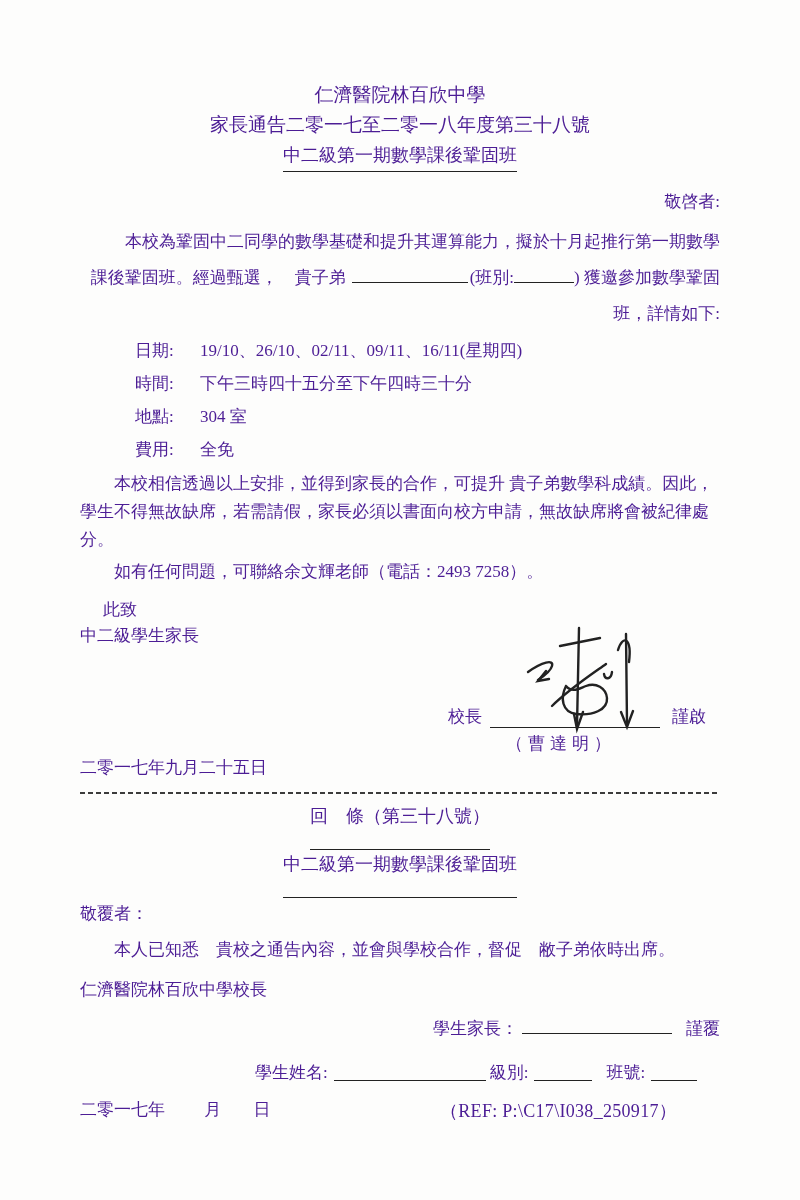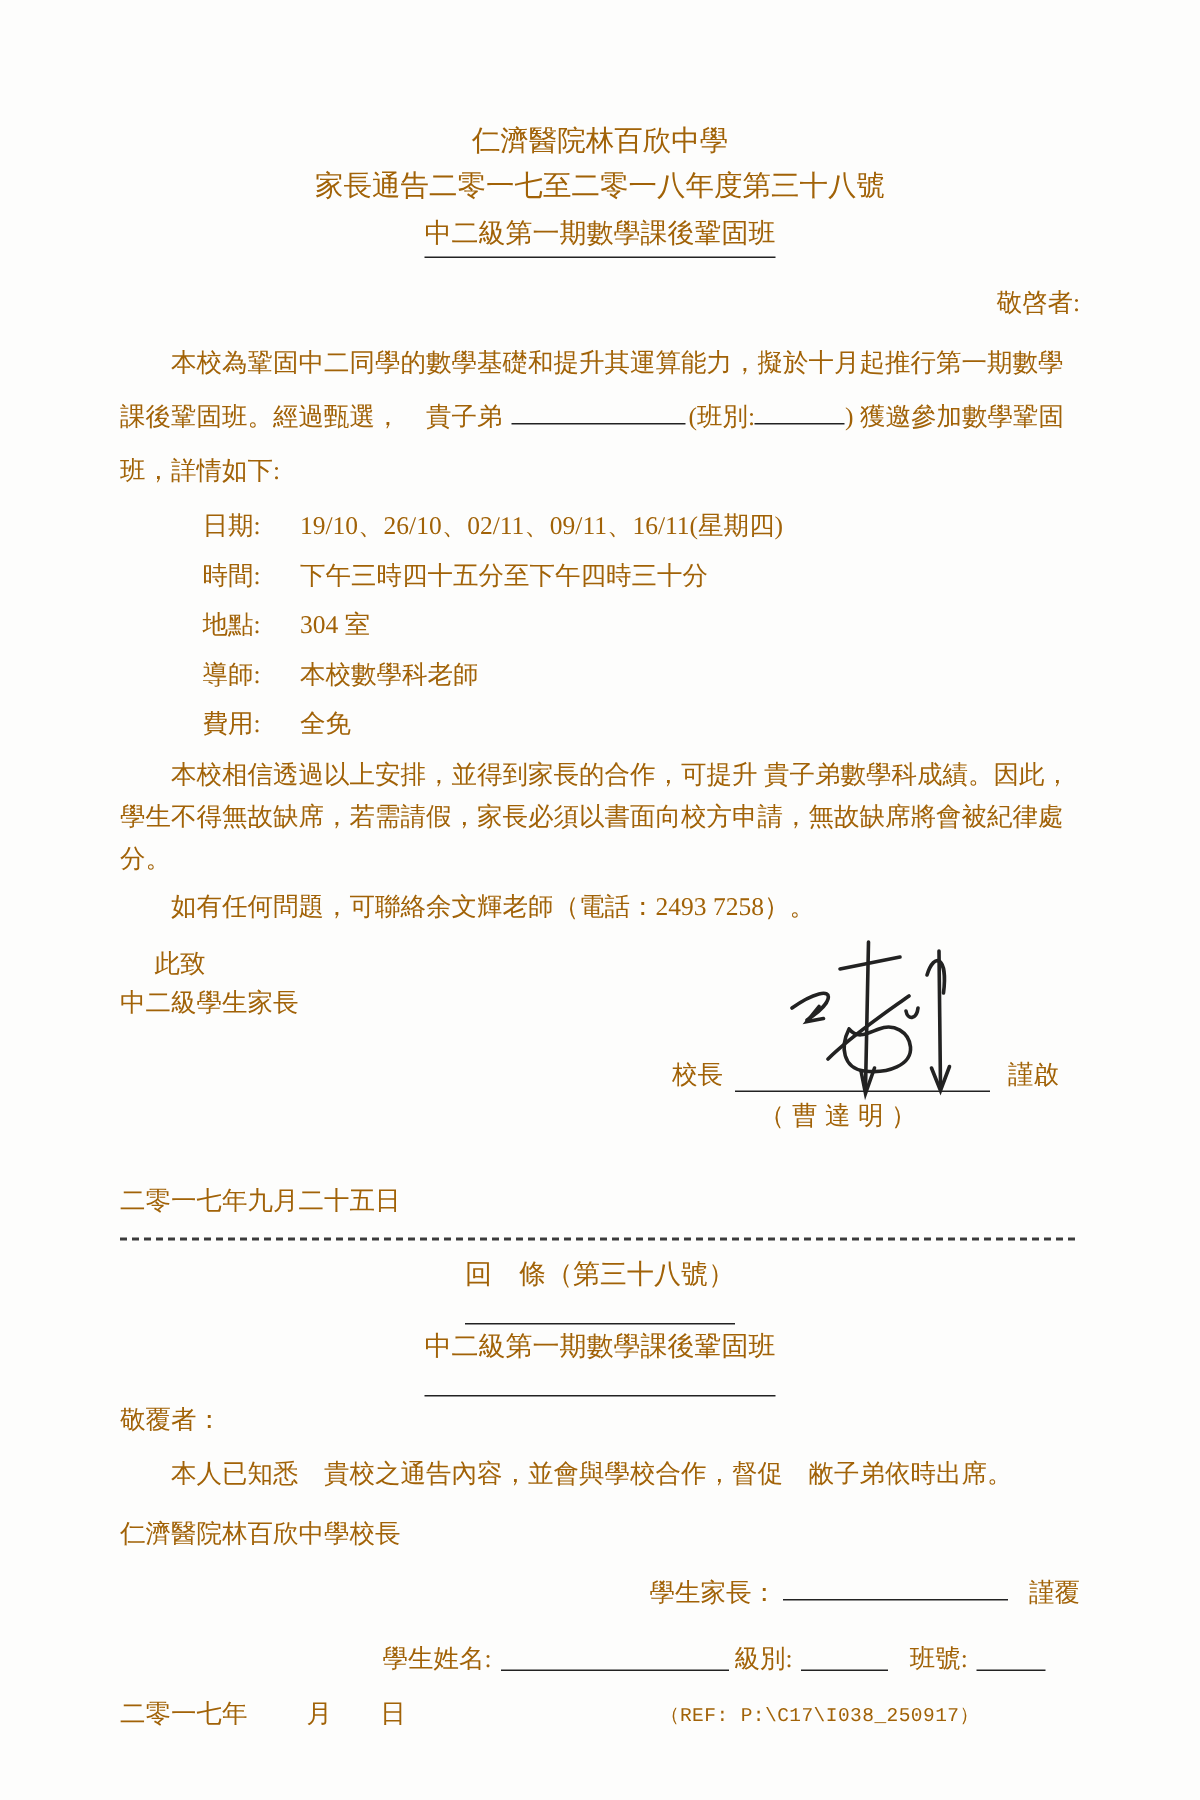--- a/index.html
+++ b/index.html
@@ -1,31 +1,31 @@
 <!DOCTYPE html>
 <html><head>
 <meta charset="utf-8">
 <style>
   html,body{margin:0;padding:0;background:#e8e8e8;}
   .page{
     position:relative;
     width:800px;height:1200px;
     margin:0 auto;
     background:#fdfdfc;
-    color:#a16207;
+    color:#4c1d95;
     font-family:"Liberation Serif","DejaVu Serif",serif;
     font-size:17px;
     box-sizing:border-box;
     padding:0 80px;
     overflow:hidden;
   }
   .doc-title{margin-top:80px;text-align:center;font-size:19px;line-height:30px;}
   .doc-title .subject-u{display:inline-block;border-bottom:1.5px solid #222;padding-bottom:1px;font-size:18px;}
   .salutation{margin:18px 0 0 0;line-height:24px;text-align:right;}
-  .para1{margin:10px 0 0 0;line-height:36px;text-indent:2em;}
+  .para1{margin:10px 0 0 0;line-height:36px;text-indent:2em;text-align:right;}
   .blank{display:inline-block;border-bottom:1.5px solid #222;height:14px;vertical-align:baseline;}
   .blank.b-student{width:116px;margin:0 2px 0 6px;}
   .blank.b-class{width:60px;}
   .details{margin-top:2px;}
   .detail-row{display:flex;margin-left:55px;line-height:33px;}
   .detail-label{width:65px;flex:0 0 65px;}
   .para2{margin:4px 0 0 0;line-height:28px;text-indent:2em;}
   .contact{margin:6px 0 0 0;line-height:24px;text-indent:2em;}
   .closing1{margin:14px 0 0 23px;line-height:24px;}
   .closing2{margin:2px 0 0 0;line-height:24px;}
@@ -41,21 +41,21 @@
   .parent-row{margin-top:14px;line-height:26px;display:flex;justify-content:flex-end;align-items:baseline;}
   .blank.b-parent{width:150px;margin:0 14px 0 4px;}
   .student-row{margin-top:18px;margin-left:175px;line-height:26px;display:flex;align-items:center;}
   .blank.b-sname{width:152px;margin:0 4px 0 6px;}
   .blank.b-level{width:58px;margin:0 14px 0 6px;}
   .blank.b-classno{width:46px;margin:0 0 0 6px;}
   .bottom-row{margin-top:12px;line-height:24px;position:relative;height:24px;}
   .bottom-date span{display:inline-block;}
   .bd-month{margin-left:35px;}
   .bd-day{margin-left:28px;}
-  .ref-text{position:absolute;left:360px;top:1px;font-size:13px;letter-spacing:0.3px;font-family:Liberation Mono, monospace;}
+  .ref-text{position:absolute;left:360px;top:1px;font-size:18px;letter-spacing:0.3px;}
   
   .sign-block{position:absolute;left:448px;top:630px;width:272px;height:135px;}
   .sig-svg{position:absolute;left:60px;top:-4px;}
   .sign-row{position:absolute;left:0;top:76px;display:flex;align-items:flex-end;}
   .sign-label{line-height:22px;}
   .sign-line{width:170px;border-bottom:1.5px solid #222;height:20px;margin-left:8px;}
   .sign-honorific{margin-left:12px;line-height:22px;}
   .sign-name{position:absolute;left:58px;top:102px;letter-spacing:5px;line-height:24px;}
 </style>
 </head>
@@ -78,24 +78,20 @@
       <span class="detail-label">日期:</span>
       <span class="detail-value">19/10、26/10、02/11、09/11、16/11(星期四)</span>
     </div>
     <div class="detail-row">
       <span class="detail-label">時間:</span>
       <span class="detail-value">下午三時四十五分至下午四時三十分</span>
     </div>
     <div class="detail-row">
       <span class="detail-label">地點:</span>
       <span class="detail-value">304 室</span>
-    </div>
-    <div class="detail-row">
-      <span class="detail-label">導師:</span>
-      <span class="detail-value">本校數學科老師</span>
     </div>
     <div class="detail-row">
       <span class="detail-label">費用:</span>
       <span class="detail-value">全免</span>
     </div>
   </div>
 
   <p class="para2">本校相信透過以上安排，並得到家長的合作，可提升 貴子弟數學科成績。因此，學生不得無故缺席，若需請假，家長必須以書面向校方申請，無故缺席將會被紀律處分。</p>
 
   <p class="contact">如有任何問題，可聯絡余文輝老師（電話：2493 7258）。</p>

